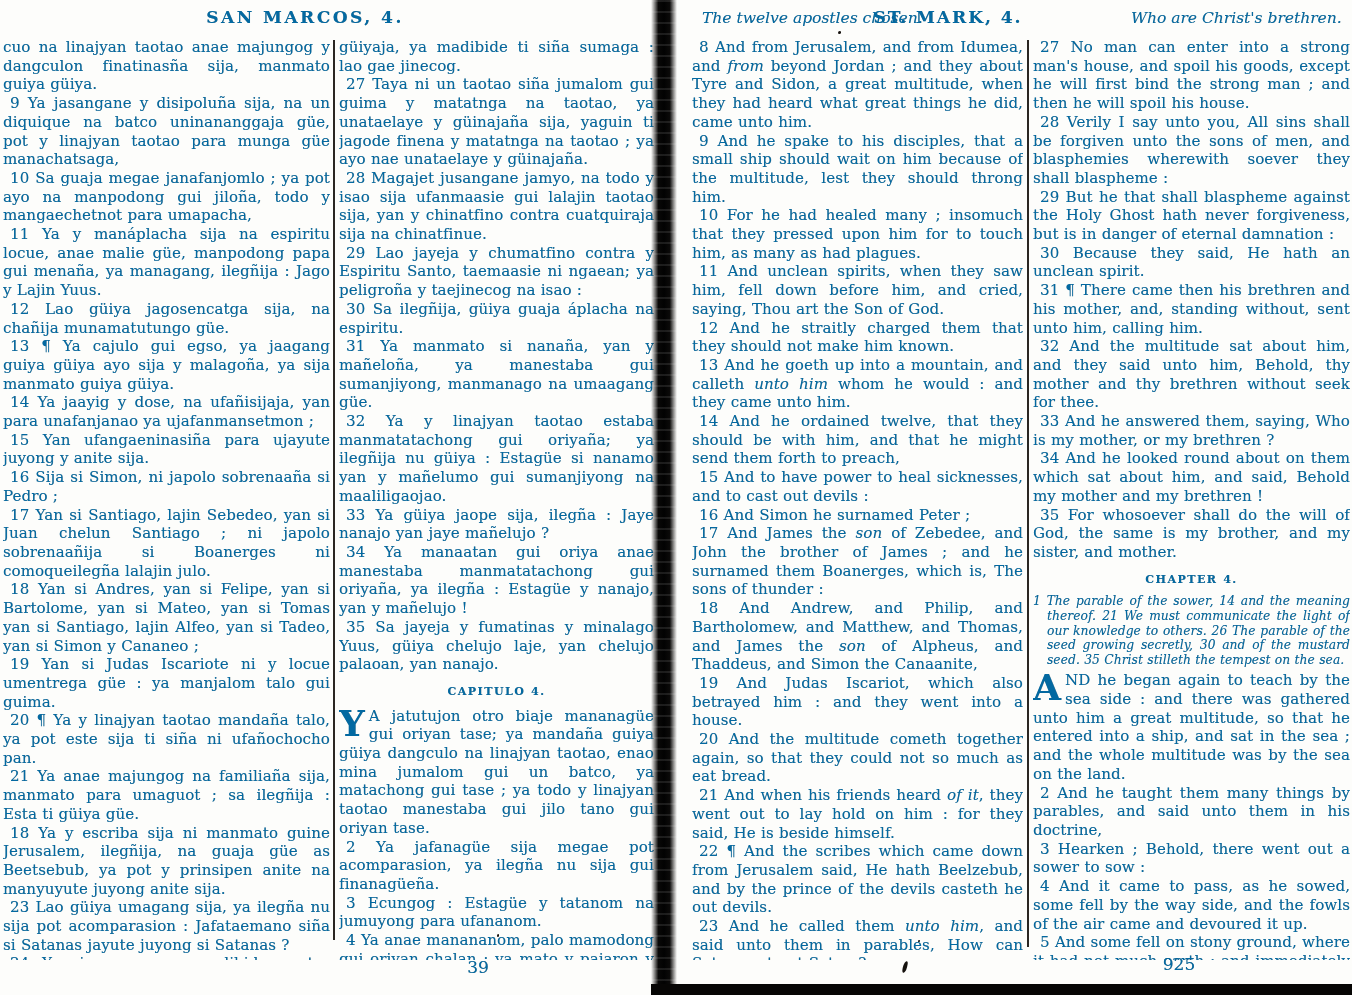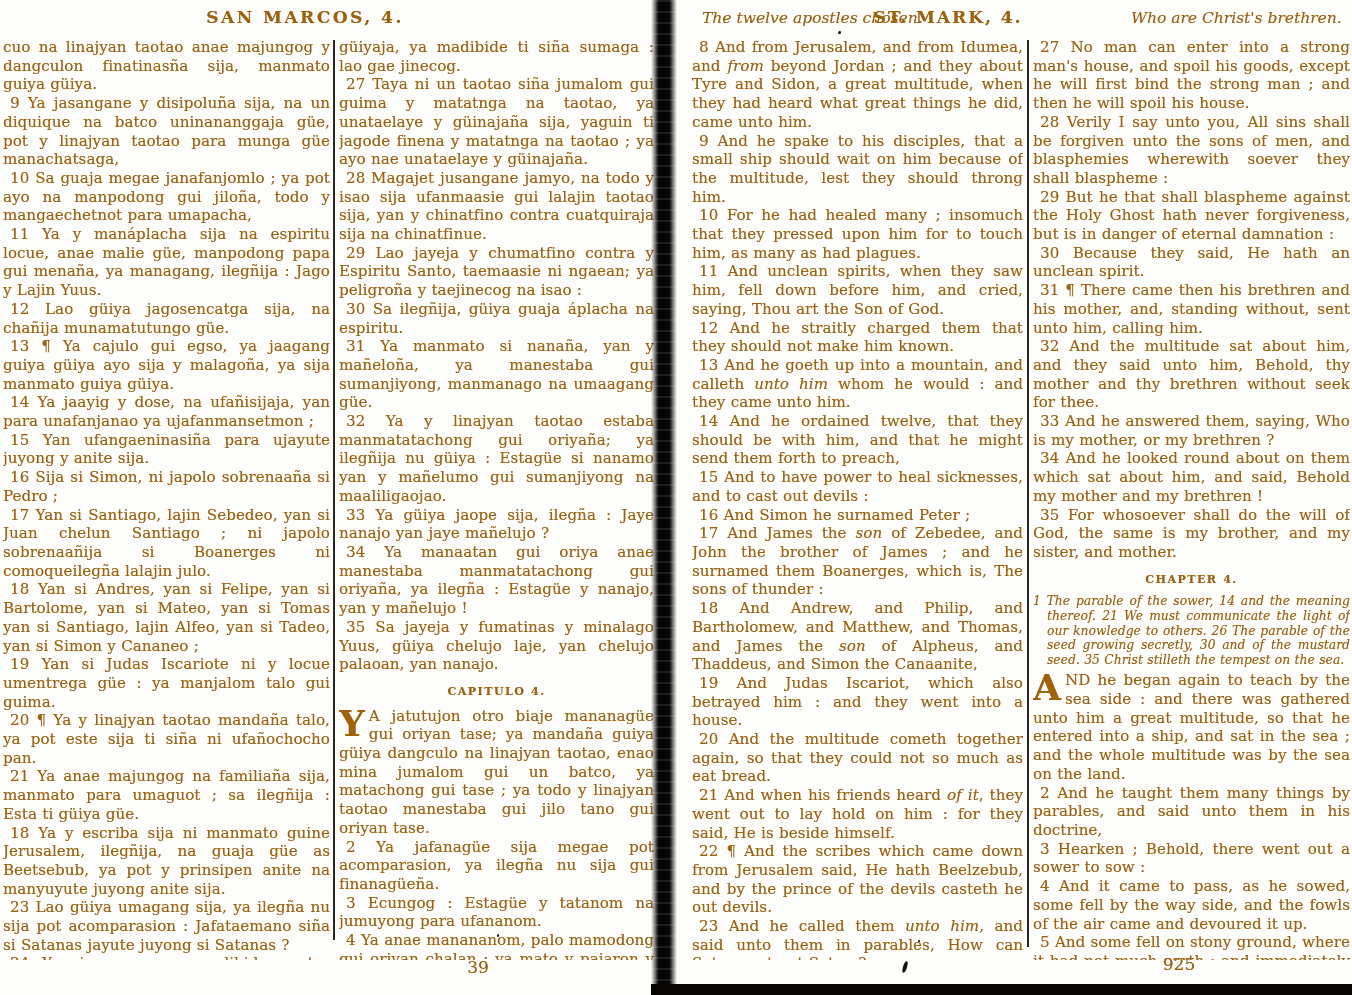--- a/index.html
+++ b/index.html
@@ -1,20 +1,20 @@
 <!DOCTYPE html>
 <html><head>
 <meta charset="utf-8">
 <style>
   html,body { margin:0; padding:0; background:#ffffff; }
   .scan {
     position:relative; width:1352px; height:995px;
     background:#fdfdfb; overflow:hidden;
     font-family:"DejaVu Serif", serif;
-    color:#a16207;
+    color:#0369a1;
     text-decoration:underline;
   }
   
   .running-head {
     position:absolute; top:7px; font-size:17px; letter-spacing:2.5px;
     font-weight:bold; white-space:nowrap;
     text-shadow:0.2px 0.2px 0 rgba(0,0,0,0.35);
   }
   .running-head.center-left { left:0; width:610px; text-align:center; }
   .head-italic {

